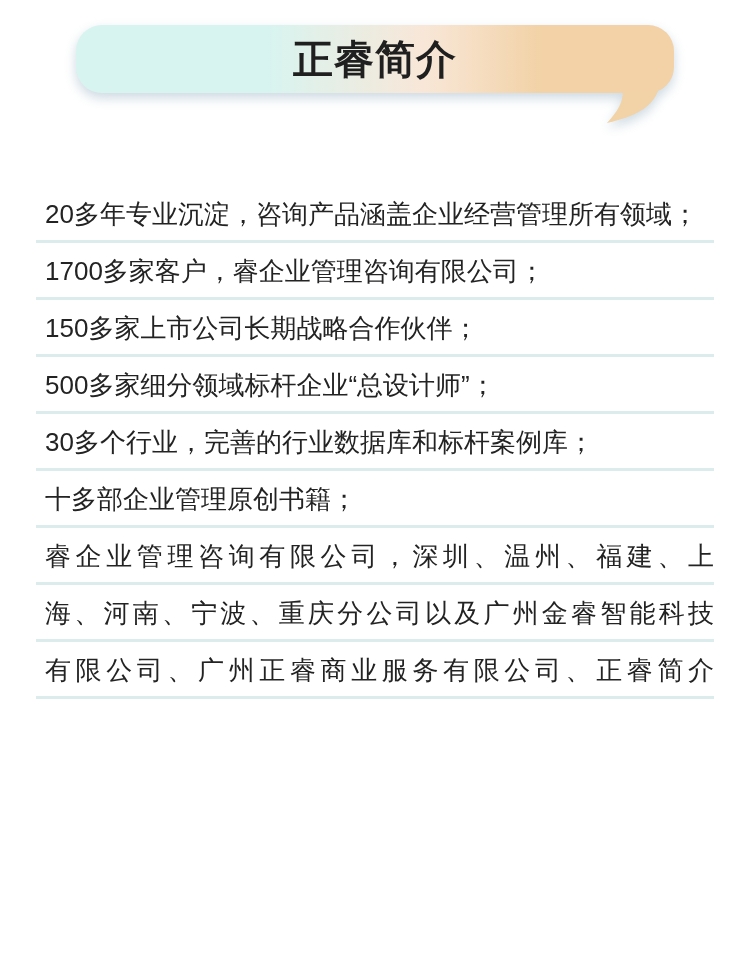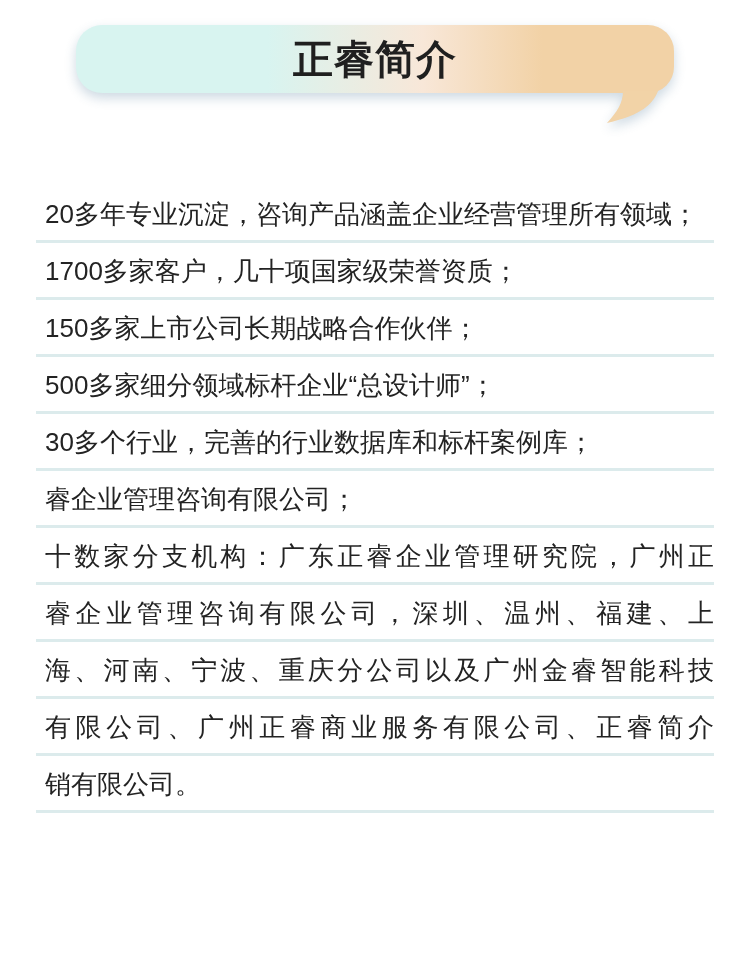--- a/index.html
+++ b/index.html
@@ -80,23 +80,21 @@
   <div class="banner">
     <h1>正睿简介</h1>
   </div>
   <svg class="tail" viewBox="0 0 56 33" xmlns="http://www.w3.org/2000/svg">
     <path id="tail-path" d="M19 0 H54 C49 13 38 24 3 32 C13 21 19 12 19 0 Z" fill="#f2d3a7"></path>
   </svg>
 </div>
 
 <main class="content" id="lines">
     <div class="row">20多年专业沉淀，咨询产品涵盖企业经营管理所有领域；</div>
-    <div class="row">1700多家客户，几十项国家级荣誉资质；</div>
+    <div class="row">1700多家客户，睿企业管理咨询有限公司；</div>
     <div class="row">150多家上市公司长期战略合作伙伴；</div>
     <div class="row">500多家细分领域标杆企业“总设计师”；</div>
     <div class="row">30多个行业，完善的行业数据库和标杆案例库；</div>
-    <div class="row">睿企业管理咨询有限公司；</div>
-    <div class="row stretch">十数家分支机构：广东正睿企业管理研究院，广州正</div>
+    <div class="row">十多部企业管理原创书籍；</div>
     <div class="row stretch">睿企业管理咨询有限公司，深圳、温州、福建、上</div>
     <div class="row stretch">海、河南、宁波、重庆分公司以及广州金睿智能科技</div>
     <div class="row stretch">有限公司、广州正睿商业服务有限公司、正睿简介</div>
-    <div class="row">销有限公司。</div>
   </main>
 
 </body></html>

